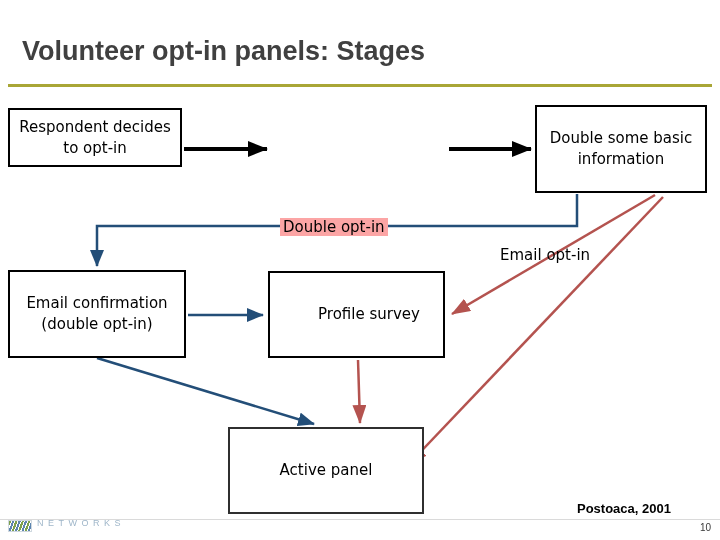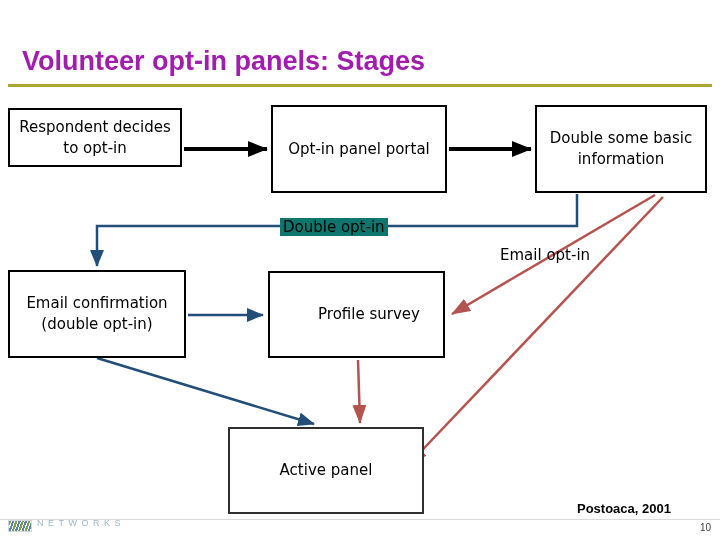--- a/index.html
+++ b/index.html
@@ -1,43 +1,43 @@
 <!DOCTYPE html>
 <html><head>
 <meta charset="utf-8">
 <style>
   html,body { margin:0; padding:0; background:#fff; }
   .slide {
     position:relative; width:720px; height:540px; background:#ffffff;
     font-family:"DejaVu Sans", sans-serif; overflow:hidden;
   }
   .slide-title {
-    position:absolute; left:22px; top:46px; line-height:30px;
+    position:absolute; left:22px; top:36px; line-height:30px;
     font-family:"Liberation Sans", sans-serif; font-weight:bold;
-    font-size:27px; color:#a21caf;
+    font-size:27px; color:#404040;
   }
   .title-rule {
     position:absolute; left:8px; top:84px; width:704px; height:3px;
     background:#a9a636;
   }
   .edges { position:absolute; left:0; top:0; width:720px; height:540px; }
   .node {
     position:absolute; box-sizing:border-box; background:#ffffff;
     border:2px solid #000000; color:#000;
     display:flex; align-items:center; justify-content:center;
     text-align:center; font-size:15px; line-height:1.4; padding:0 6px;
   }
   .n-respondent { left:8px;   top:108px; width:174px; height:59px; }
   .n-portal     { left:271px; top:105px; width:176px; height:88px; }
   .n-enter      { left:535px; top:105px; width:172px; height:88px; }
   .n-email      { left:8px;   top:270px; width:178px; height:88px; }
   .n-profile    { left:268px; top:271px; width:177px; height:87px;padding-left:31px; }
   .n-active     { left:228px; top:427px; width:196px; height:87px; border-color:#2f2f2f; }
   .edge-label {
-    position:absolute; font-size:15px; color:#000; background:#0f766e;
+    position:absolute; font-size:15px; color:#000; background:#fca5a5;
     padding:0 3px; white-space:nowrap;
   }
   .l-double { left:280px; top:218px; }
   .l-single { left:497px; top:246px; background:transparent; }
   .footer-rule {
     position:absolute; left:0; top:519px; width:720px; height:1px;
     background:#dadada;
   }
   .logo-icon {
     position:absolute; left:8px; top:520px; width:22px; height:10px;
@@ -89,23 +89,20 @@
     <line x1="97" y1="358" x2="314" y2="424" stroke="#234e78" stroke-width="2.5" marker-end="url(#mBlue)"></line>
 
     <line x1="655" y1="195" x2="452" y2="314" stroke="#b4534f" stroke-width="2.5" marker-end="url(#mRed)"></line>
     <line x1="663" y1="197" x2="409" y2="464" stroke="#b4534f" stroke-width="2.5" marker-end="url(#mRed)"></line>
     <line x1="358" y1="360" x2="360" y2="423" stroke="#b4534f" stroke-width="2.5" marker-end="url(#mRed)"></line>
   </svg>
 
   <div class="node n-respondent">
     <span>Respondent decides to opt-in</span>
   </div>
-  <div class="node n-portal">
-    <span>Opt-in panel portal</span>
-  </div>
   <div class="node n-enter">
     <span>Double some basic information</span>
   </div>
   <div class="node n-email">
     <span>Email confirmation (double opt-in)</span>
   </div>
   <div class="node n-profile">
     <span>Profile survey</span>
   </div>
   <div class="node n-active">

